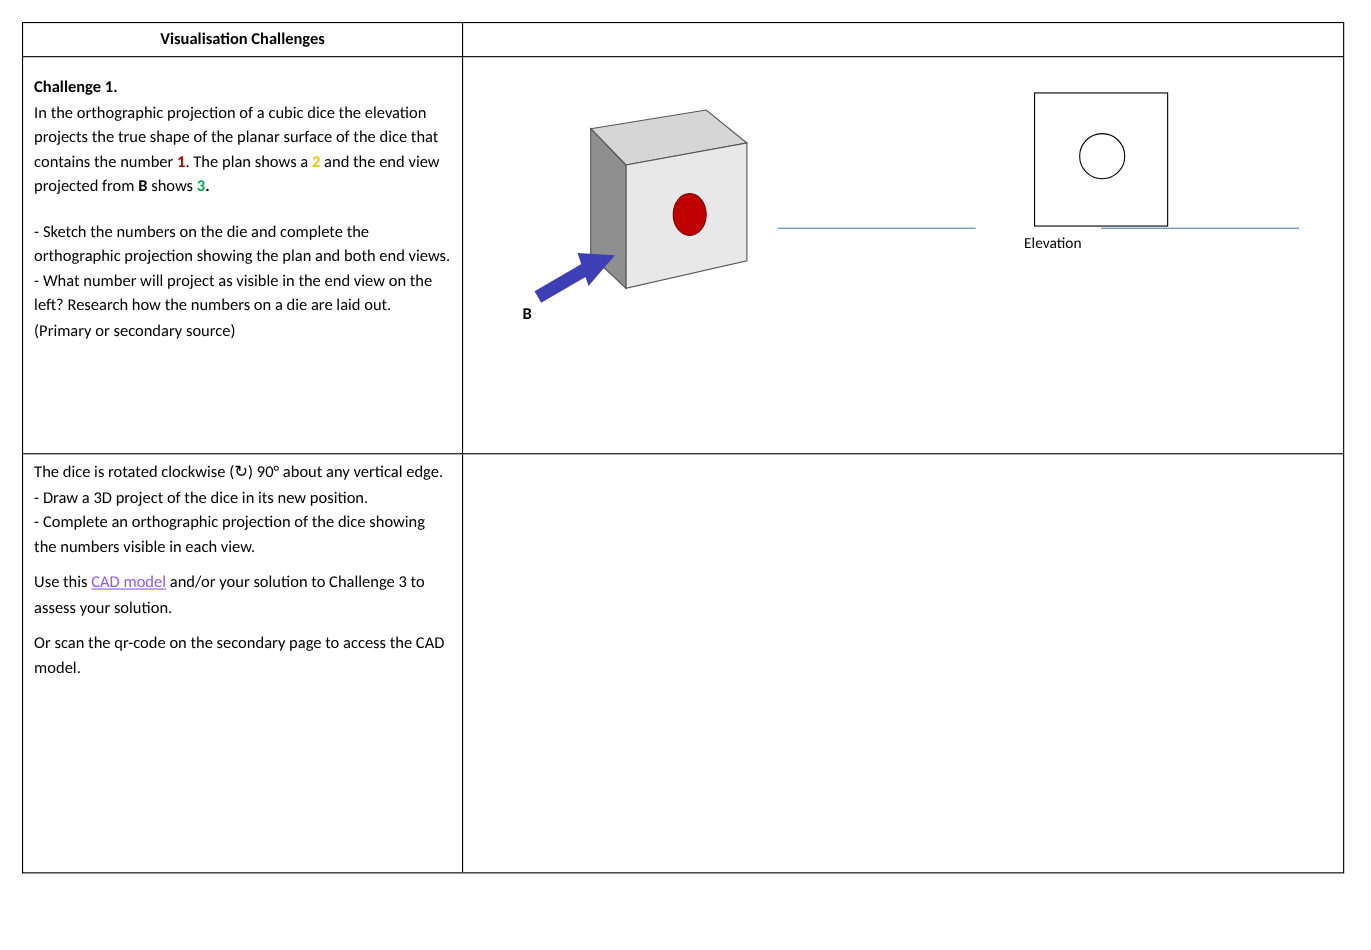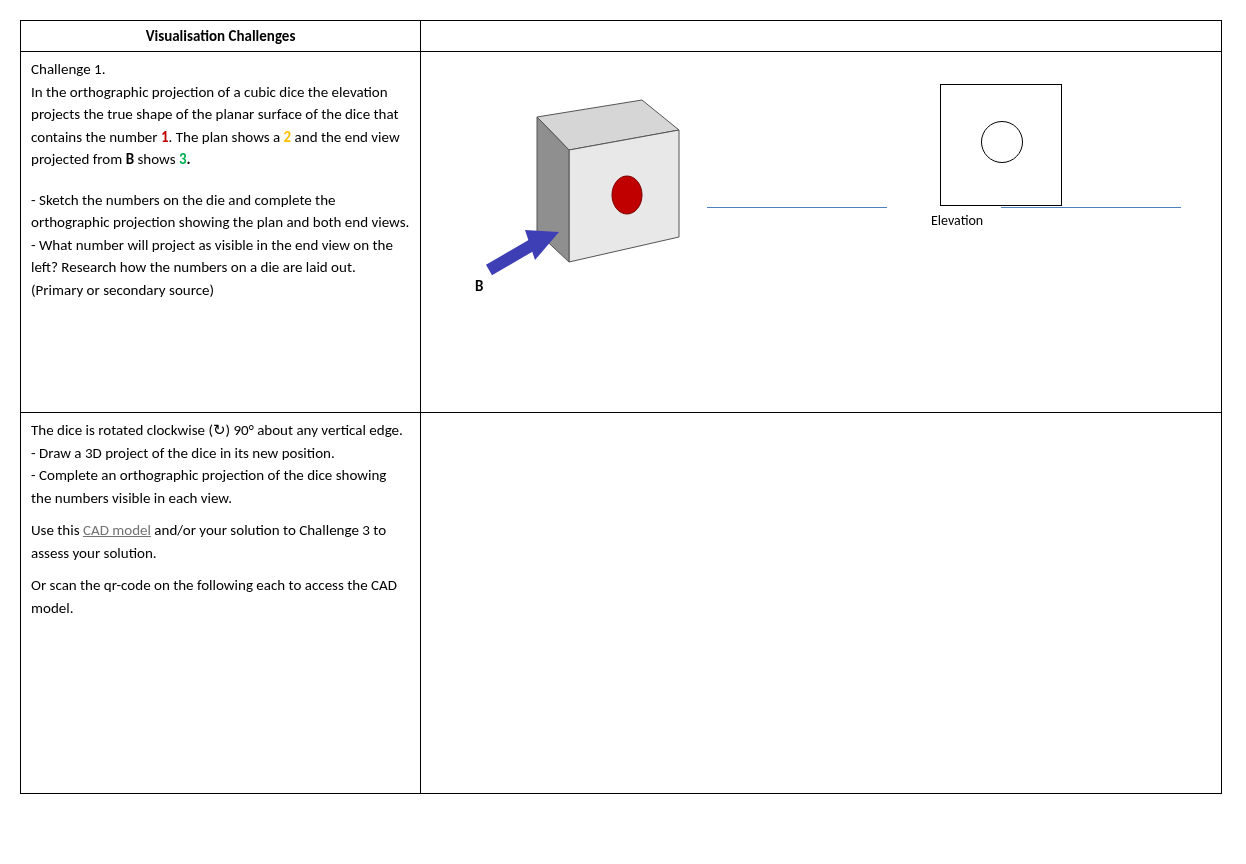--- a/index.html
+++ b/index.html
@@ -31,31 +31,32 @@
     position: relative;
     padding: 10px;
     box-sizing: border-box;
   }
   .header-cell {
     text-align: center;
     font-weight: bold;
     padding: 6px 0;
   }
   .challenge-title {
-    font-weight: normal;
+    font-weight: bold;
+    margin-top: 11px;
   }
   .body-text {
     line-height: 1.5;
   }
   .para { margin: 0 0 10px 0; }
   .num1 { color: #C00000; font-weight: bold; }
   .num2 { color: #FFC000; font-weight: bold; }
   .num3 { color: #00B050; font-weight: bold; }
   .bold { font-weight: bold; }
-  a.link { color: #737373; text-decoration: underline; text-align: center; }
+  a.link { color: #8b5cf6; text-decoration: underline; text-align: center; }
 
   
   .elev-wrap {
     position: absolute;
     top: 40px;
     right: 50px;
     width: 460px;
   }
   .elev-line {
     position: absolute;
@@ -150,18 +151,18 @@
   </div>
 
   <div class="row">
     <div class="left-col body-text">
       <div>The dice is rotated clockwise (↻) 90° about any vertical edge.</div>
       <div>- Draw a 3D project of the dice in its new position.</div>
       <div class="para">- Complete an orthographic projection of the dice showing the numbers visible in each view.</div>
       <p class="para">
         <span>Use this </span><a href="#" class="link">CAD model</a><span> and/or your solution to Challenge 3 to assess your solution.</span>
       </p>
-      <p class="para">Or scan the qr-code on the following each to access the CAD model.</p>
+      <p class="para">Or scan the qr-code on the secondary page to access the CAD model.</p>
     </div>
     <div class="right-col" style="min-height:380px;"></div>
   </div>
 
 </div>
 
 </body></html>

